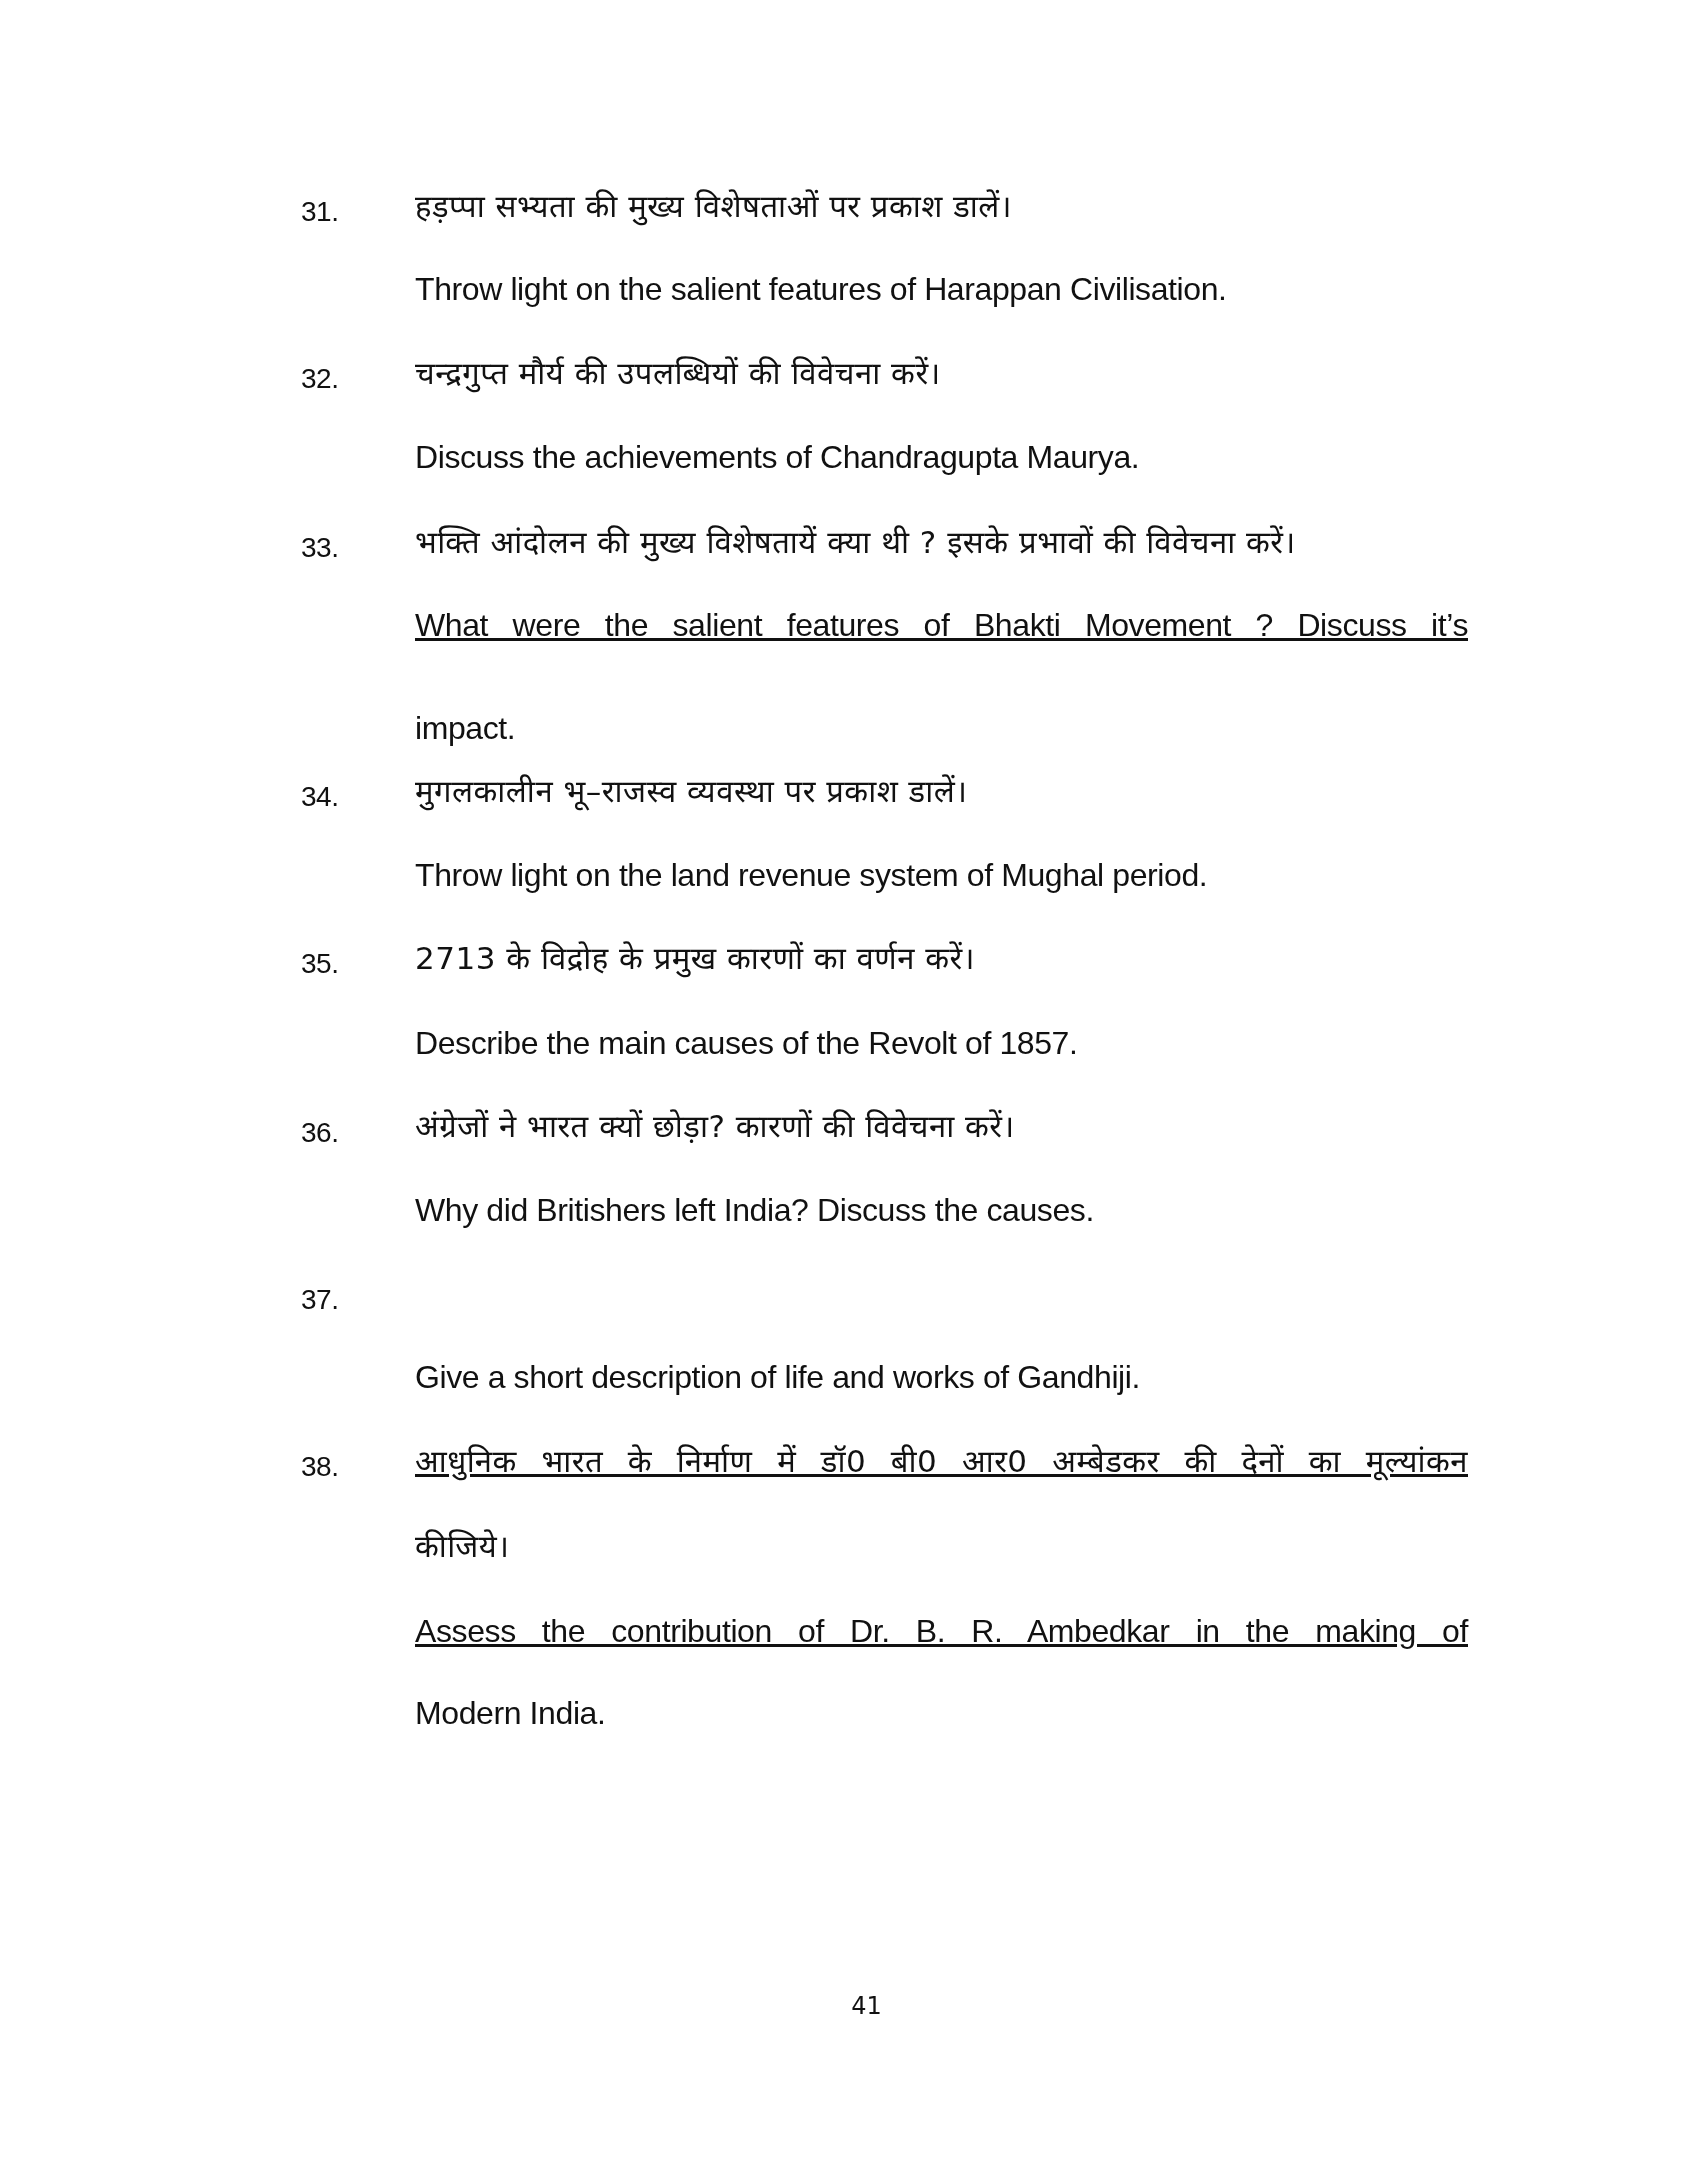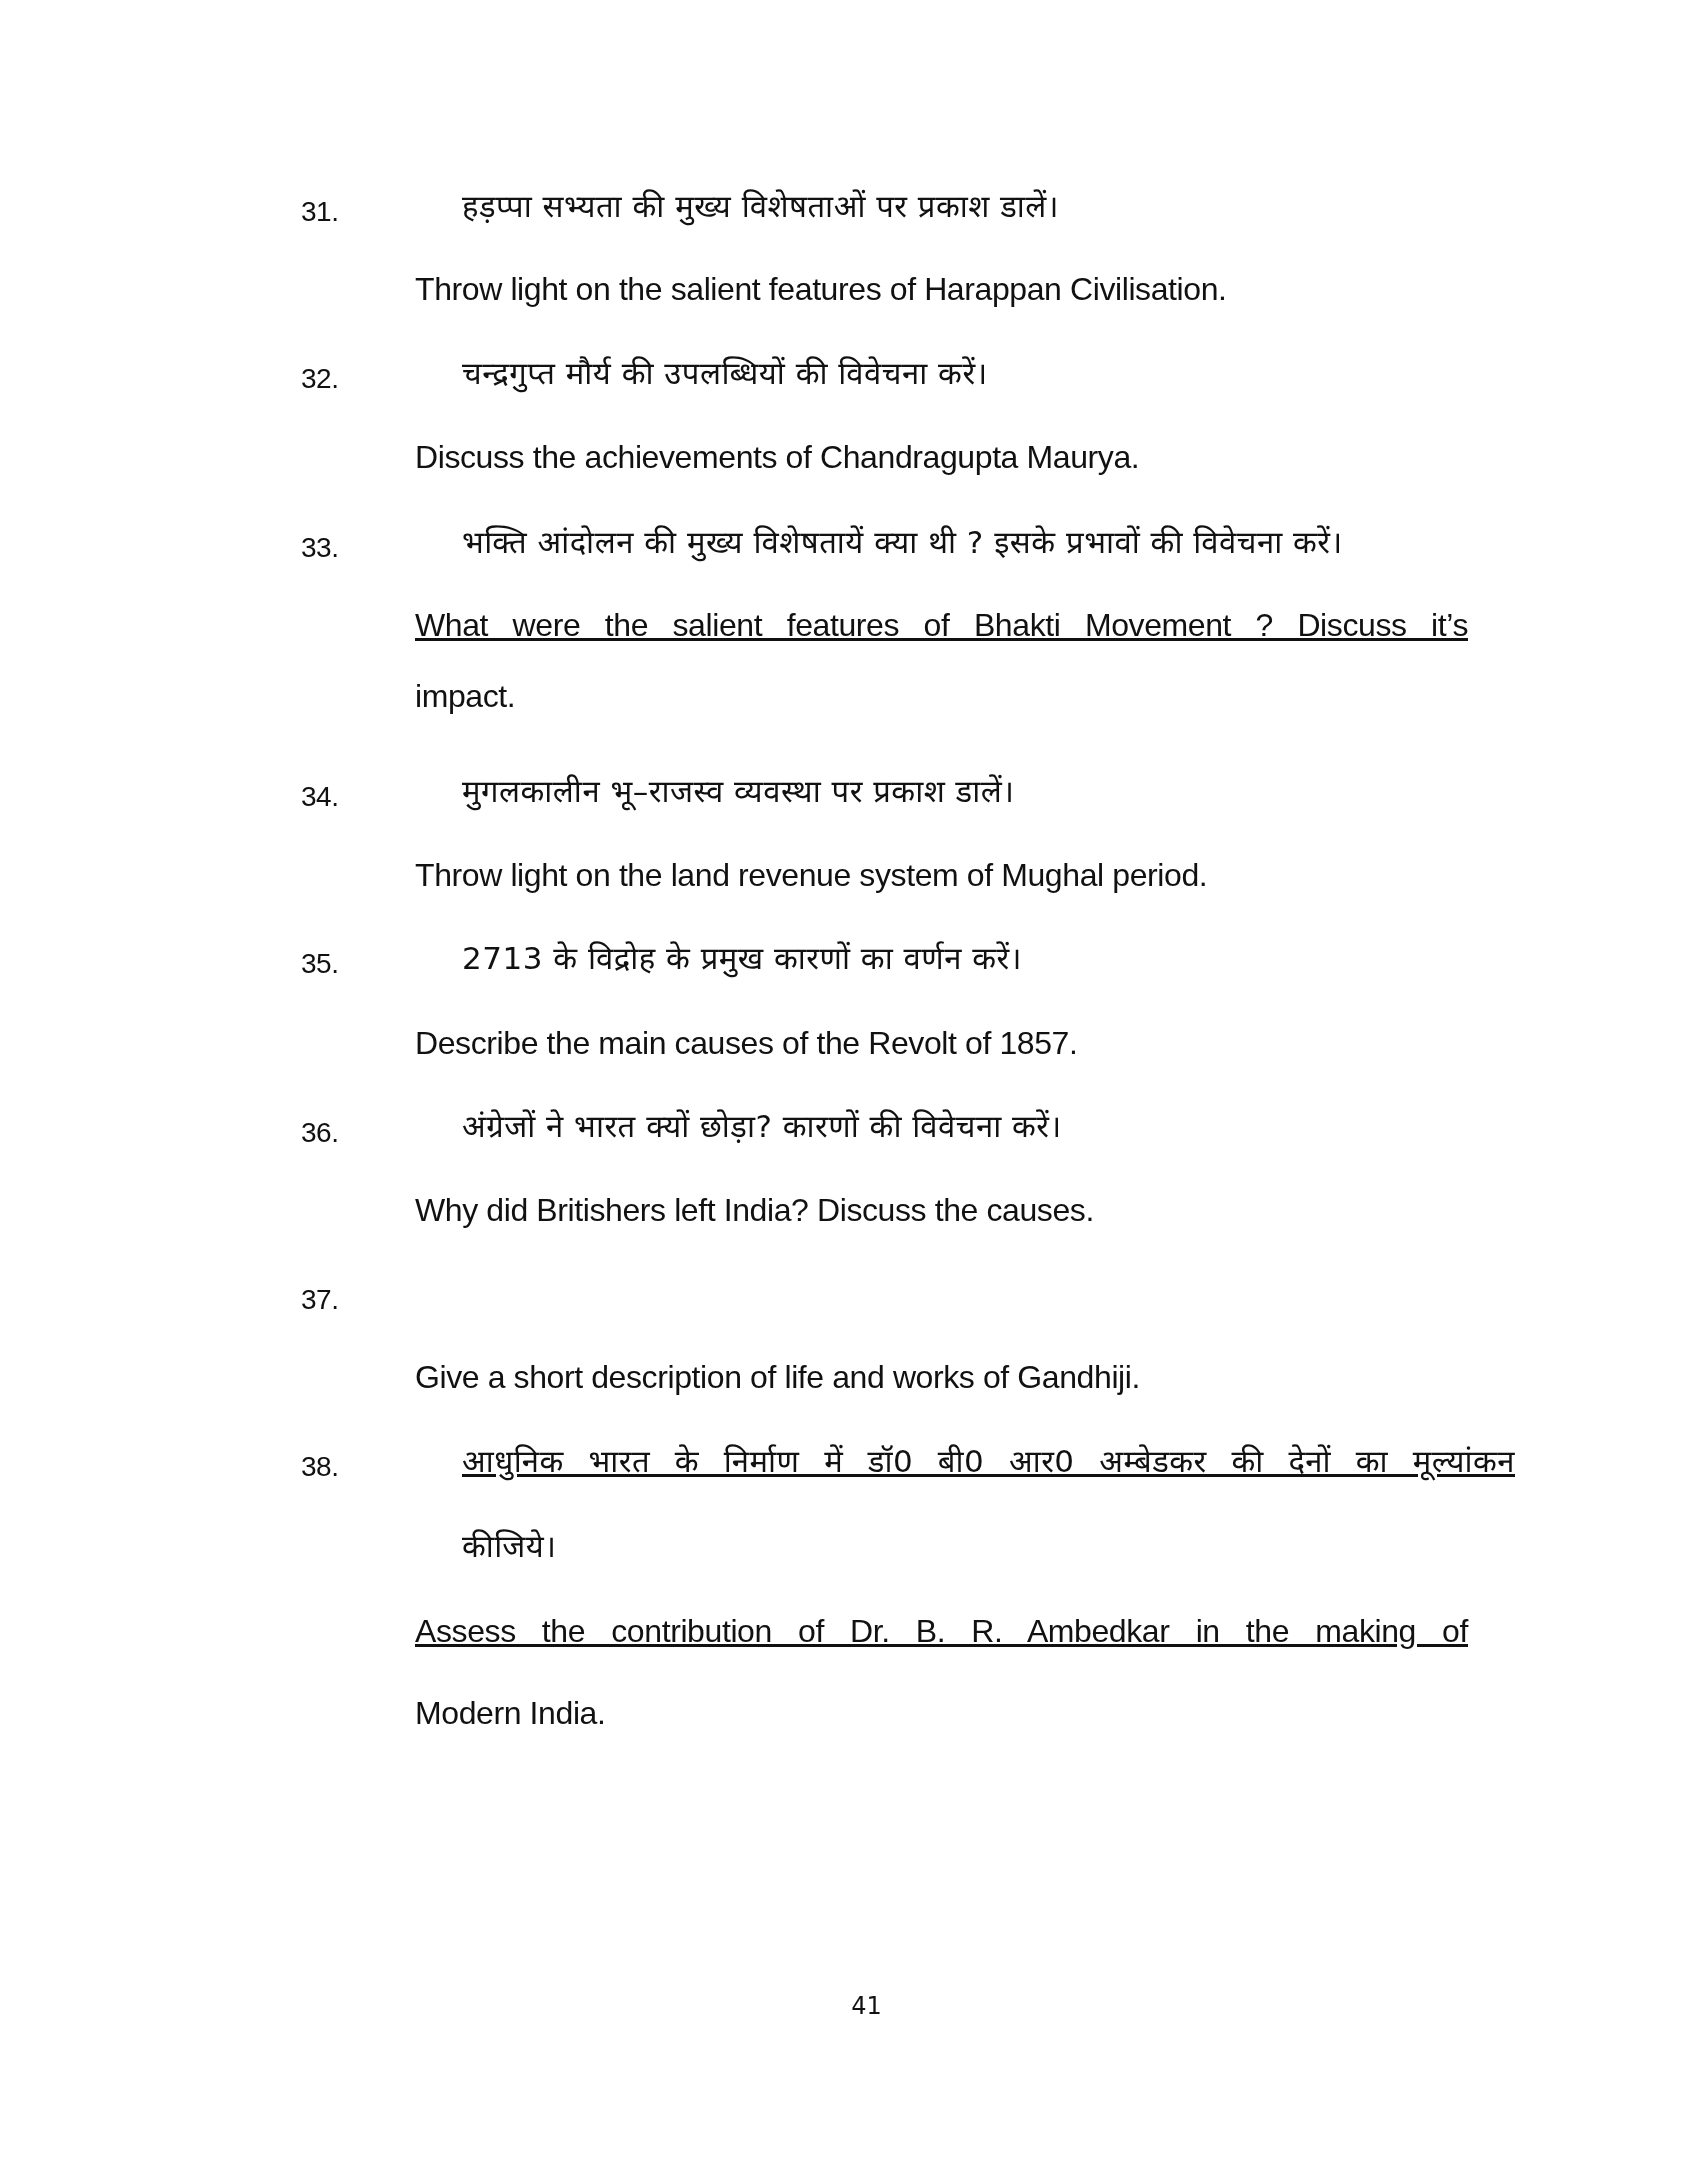--- a/index.html
+++ b/index.html
@@ -35,21 +35,20 @@
       left: 415px;
       width: 1053px;
       line-height: 1;
       color: #111;
       white-space: nowrap;
     }
     .hindi {
       font-family: "DejaVu Sans", "Liberation Sans", sans-serif;
       font-size: 31px;
       letter-spacing: 0.5px;
-      margin-left: 47px;
     }
     .english {
       font-size: 32px;
       letter-spacing: -0.4px;
     }
     .justify {
       white-space: normal;
       text-align: justify;
       text-align-last: justify;
       text-decoration: underline;
@@ -74,21 +73,21 @@
   <div class="line hindi" style="top:191px">हड़प्पा सभ्यता की मुख्य विशेषताओं पर प्रकाश डालें।</div>
   <div class="line english" style="top:273px">Throw light on the salient features of Harappan Civilisation.</div>
 
   <div class="q-num" style="top:365px">32.</div>
   <div class="line hindi" style="top:358px">चन्द्रगुप्त मौर्य की उपलब्धियों की विवेचना करें।</div>
   <div class="line english" style="top:441px">Discuss the achievements of Chandragupta Maurya.</div>
 
   <div class="q-num" style="top:534px">33.</div>
   <div class="line hindi" style="top:527px">भक्ति आंदोलन की मुख्य विशेषतायें क्या थी ? इसके प्रभावों की विवेचना करें।</div>
   <div class="line english justify" style="top:609px">What were the salient features of Bhakti Movement ? Discuss it’s</div>
-  <div class="line english" style="top:680px">impact.</div>
+  <div class="line english" style="top:712px">impact.</div>
 
   <div class="q-num" style="top:783px">34.</div>
   <div class="line hindi" style="top:776px">मुगलकालीन भू–राजस्व व्यवस्था पर प्रकाश डालें।</div>
   <div class="line english" style="top:859px">Throw light on the land revenue system of Mughal period.</div>
 
   <div class="q-num" style="top:950px">35.</div>
   <div class="line hindi" style="top:943px">2713 के विद्रोह के प्रमुख कारणों का वर्णन करें।</div>
   <div class="line english" style="top:1027px">Describe the main causes of the Revolt of 1857.</div>
 
   <div class="q-num" style="top:1119px">36.</div>

